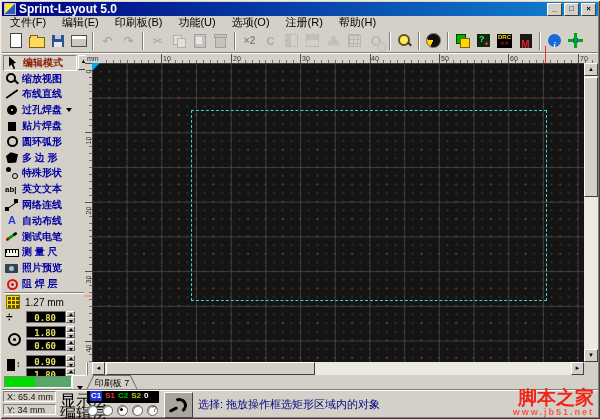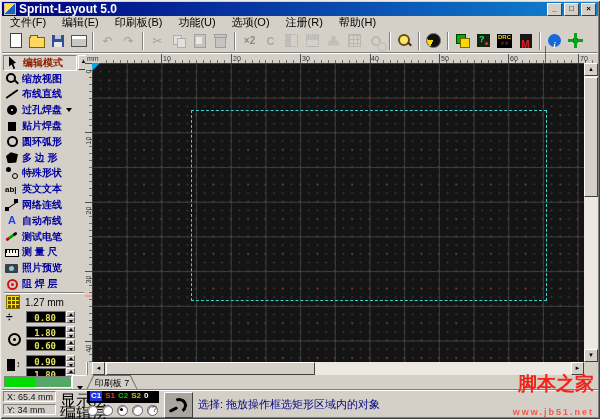--- a/index.html
+++ b/index.html
@@ -183,21 +183,21 @@
   .rad{width:9px;height:9px;border-radius:50%;background:#fff;border:1px solid #606060;box-shadow:inset 1px 1px 0 #a0a0a0;position:relative;}
   .rad.on::after{content:"";position:absolute;left:2px;top:2px;width:3px;height:3px;border-radius:50%;background:#000;}
   .qmark{position:absolute;left:150px;top:13px;font-size:9px;color:#404040;}
   .photobtn{position:absolute;left:162px;top:1px;width:27px;height:24px;background:#aaa69e;border:1px solid;border-color:#fff #404040 #404040 #fff;}
   .photobtn::before{content:"";position:absolute;left:7px;top:5px;width:9px;height:9px;border:3px solid #000;border-radius:50%;border-left-color:transparent;border-bottom-color:transparent;transform:rotate(15deg);}
   .photobtn::after{content:"";position:absolute;left:4px;top:15px;width:9px;height:3px;background:#000;transform:rotate(-25deg);border-radius:2px;}
   .statmsg{position:absolute;left:196px;top:6px;font-size:11px;color:#000080;white-space:nowrap;}
   
   .watermark{position:absolute;right:4px;bottom:0;text-align:right;z-index:5;line-height:1;}
   .wm-name{font-family:"DejaVu Serif",serif;font-weight:bold;font-size:19px;color:#f22418;}
-  .wm-url{font-size:9px;font-weight:bold;letter-spacing:2px;color:#f4584a;margin-top:15px;padding-left:17px;}
+  .wm-url{font-size:9px;font-weight:bold;letter-spacing:2px;color:#f4584a;margin-top:1px;padding-left:17px;}
 </style>
 </head>
 <body>
 
 <div class="screen">
 
   <div class="titlebar">
     <span class="title-icon"></span>
     <span class="title-text">Sprint-Layout 5.0</span>
     <span class="winbtns">

